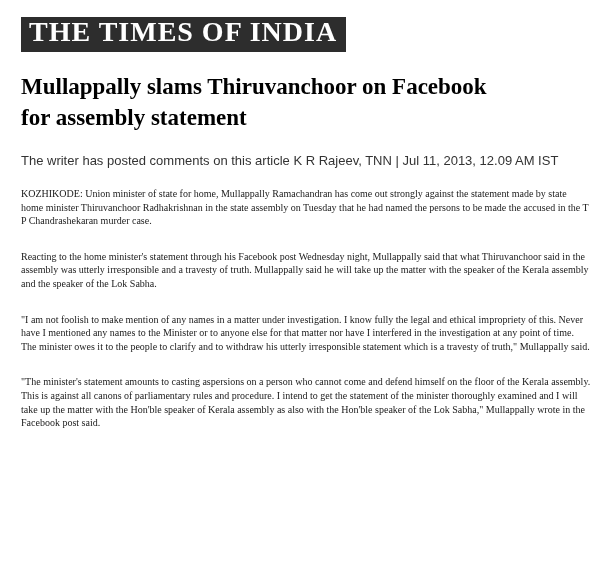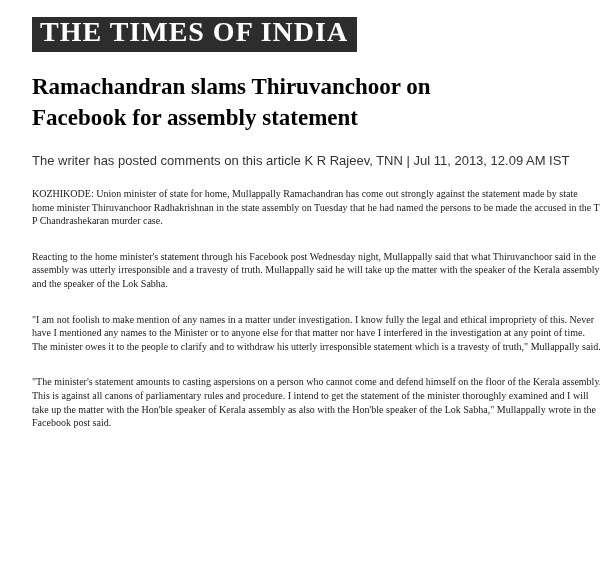--- a/index.html
+++ b/index.html
@@ -4,21 +4,21 @@
 <style>
   * { margin: 0; padding: 0; box-sizing: border-box; }
   html, body {
     background: #ffffff;
     font-family: "Liberation Serif", serif;
   }
   .page {
     width: 600px;
     height: 563px;
     background: #ffffff;
-    padding: 17px 14px 0 32px;
+    padding: 17px 14px 0 21px;
     overflow: hidden;
   }
   .masthead {
     display: inline-block;
     background: #2d2d2d;
     padding: 1px 9px 3px 8px;
     line-height: 27px;
     cursor: pointer;
   }
   .masthead-text {
@@ -59,21 +59,21 @@
 </style>
 </head>
 <body>
 
 <div class="page">
 
   <div class="masthead" style="background-color: rgb(45, 45, 45);">
     <span class="masthead-text" style="color: rgb(255, 255, 255);">THE TIMES OF INDIA</span>
   </div>
 
-  <h1 class="headline">Ramachandran slams Thiruvanchoor on Facebook for assembly statement</h1>
+  <h1 class="headline">Mullappally slams Thiruvanchoor on Facebook for assembly statement</h1>
 
   <div class="byline">The writer has posted comments on this article K R Rajeev, TNN | Jul 11, 2013, 12.09 AM IST</div>
 
   <div class="article-body">
     <p>KOZHIKODE: Union minister of state for home, Mullappally Ramachandran has come out strongly against the statement made by state home minister Thiruvanchoor Radhakrishnan in the state assembly on Tuesday that he had named the persons to be made the accused in the T P Chandrashekaran murder case.</p>
     <p>Reacting to the home minister's statement through his Facebook post Wednesday night, Mullappally said that what Thiruvanchoor said in the assembly was utterly irresponsible and a travesty of truth. Mullappally said he will take up the matter with the speaker of the Kerala assembly and the speaker of the Lok Sabha.</p>
     <p>"I am not foolish to make mention of any names in a matter under investigation. I know fully the legal and ethical impropriety of this. Never have I mentioned any names to the Minister or to anyone else for that matter nor have I interfered in the investigation at any point of time. The minister owes it to the people to clarify and to withdraw his utterly irresponsible statement which is a travesty of truth," Mullappally said.</p>
     <p>"The minister's statement amounts to casting aspersions on a person who cannot come and defend himself on the floor of the Kerala assembly. This is against all canons of parliamentary rules and procedure. I intend to get the statement of the minister thoroughly examined and I will take up the matter with the Hon'ble speaker of Kerala assembly as also with the Hon'ble speaker of the Lok Sabha," Mullappally wrote in the Facebook post said.</p>
   </div>
 

